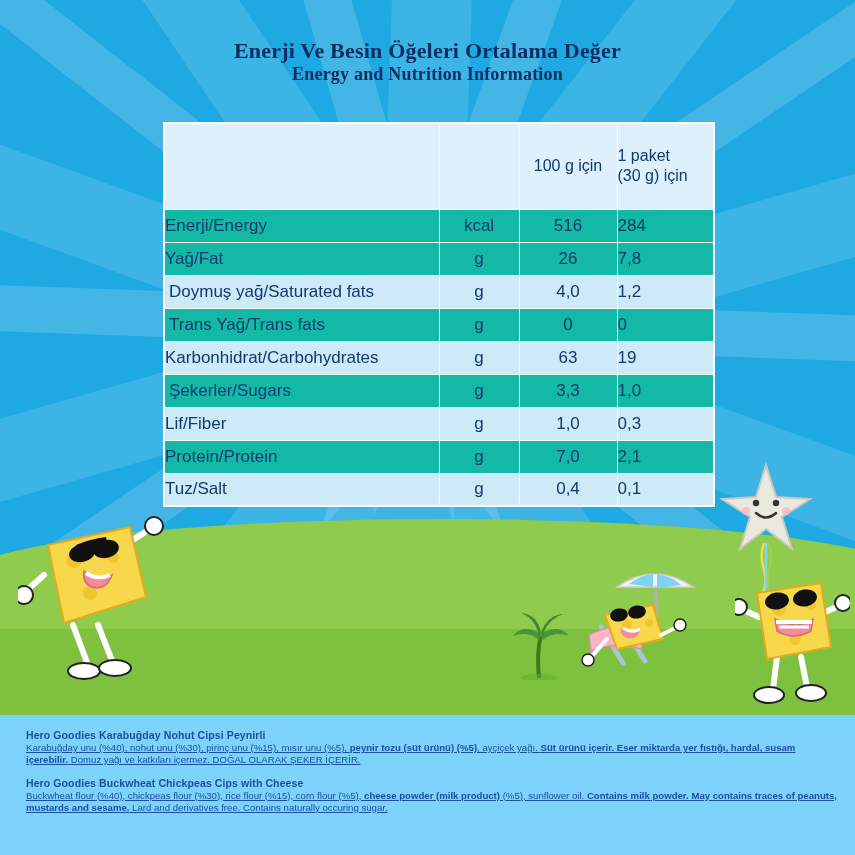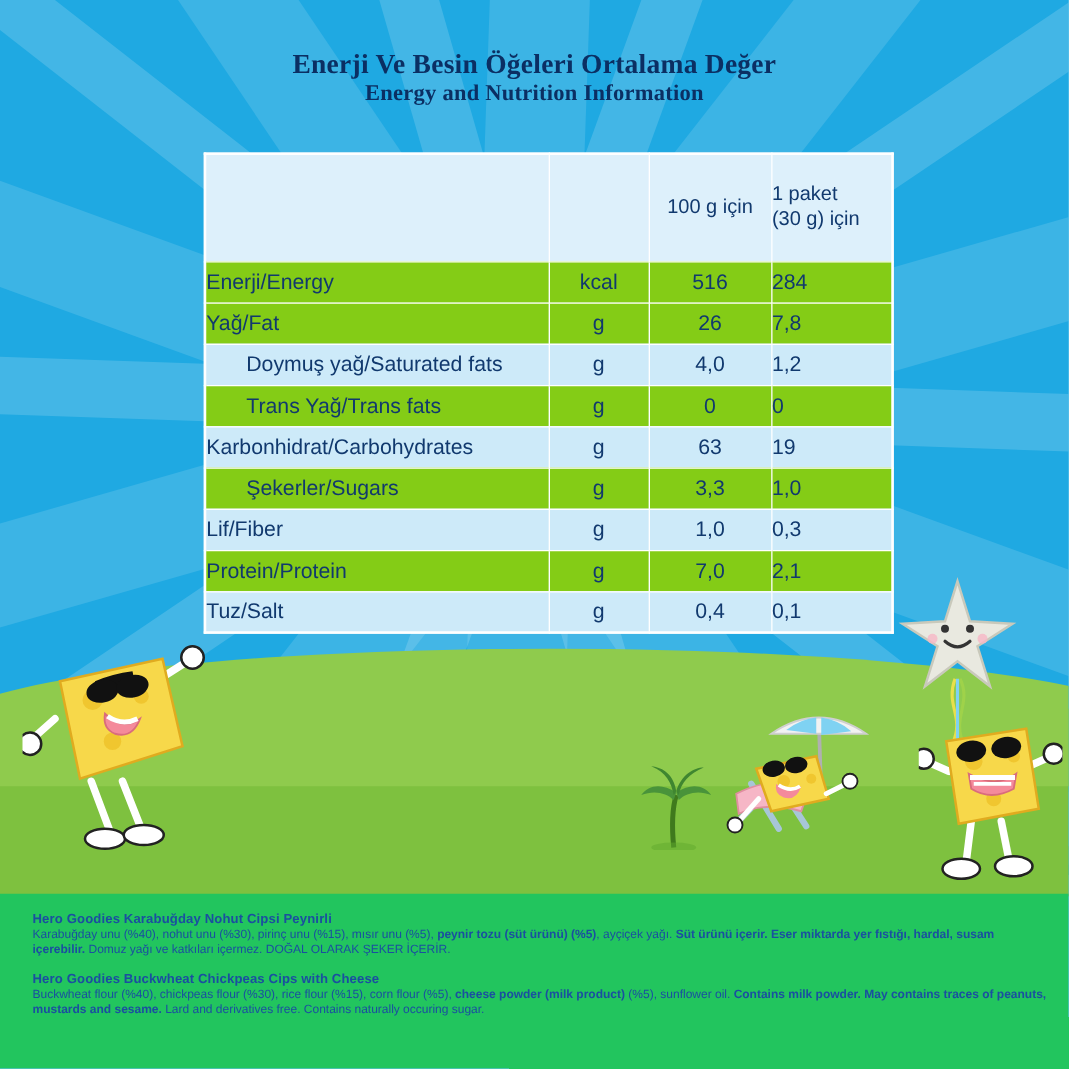--- a/index.html
+++ b/index.html
@@ -40,28 +40,28 @@
     content:""; position:absolute; left:-40px; top:-48px; width:960px; height:110px;
     background:#8fcb4d; border-radius: 50% 50% 0 0 / 60px 60px 0 0;
   }
   .grass-dark {
     position:absolute; left:0; bottom:138px; width:855px; height:40px;
     background:#5faa2e; opacity:.45;
   }
   
   .bottom {
     position:absolute; left:0; bottom:0; width:855px; height:140px;
-    background:#22c55e;
+    background:#7dd3fc;
     padding: 14px 16px 0 26px;
   }
   .b-title {
     font-size: 10.5px; font-weight: bold; color:#1a4fa0; letter-spacing:.1px;
   }
   .b-text {
-    font-size: 9.6px; color:#1a4fa0; line-height: 1.28; margin-top: 1px;
+    font-size: 9.6px; color:#1a4fa0; line-height: 1.28; margin-top: 1px; text-decoration: underline;
   }
   .b-text b { font-weight: bold; }
   .b-block2 { margin-top: 10px; }
 
   
   .heading {
     position:absolute; left:0; top:38px; width:855px;
     text-align:center; color:#0b2f63;
     font-family:Liberation Serif, serif;
     font-weight:bold; line-height:1.18;
@@ -85,23 +85,23 @@
     border: 1px solid #ffffff;
     padding: 0;
     height: 33px;
     vertical-align: middle;
   }
   table.nut tr.hdr td { height: 86px; background:#ddf0fb; border-color:#ffffff;}
   .c-name { width: 275px; text-align:left; padding-left:10px; }
   .c-unit { width: 80px; text-align:center; }
   .c-v1 { width: 98px; text-align:center; }
   .c-v2 { width: 97px; text-align:left; }
-  .sub .c-name { padding-left: 32px; }
+  .sub .c-name { padding-left: 4px; }
   tr.alt td { background:#cdeaf9; }
-  tr.norm td { background:#84cc16; }
+  tr.norm td { background:#14b8a6; }
   .hdr .c-v1, .hdr .c-v2 { font-size:16px; line-height:1.25; }
   .outer {
     border: 2px solid #ffffff;
   }
   
   .ch { position:absolute; }
   svg { display:block; }
 </style>
 </head>
 <body>

